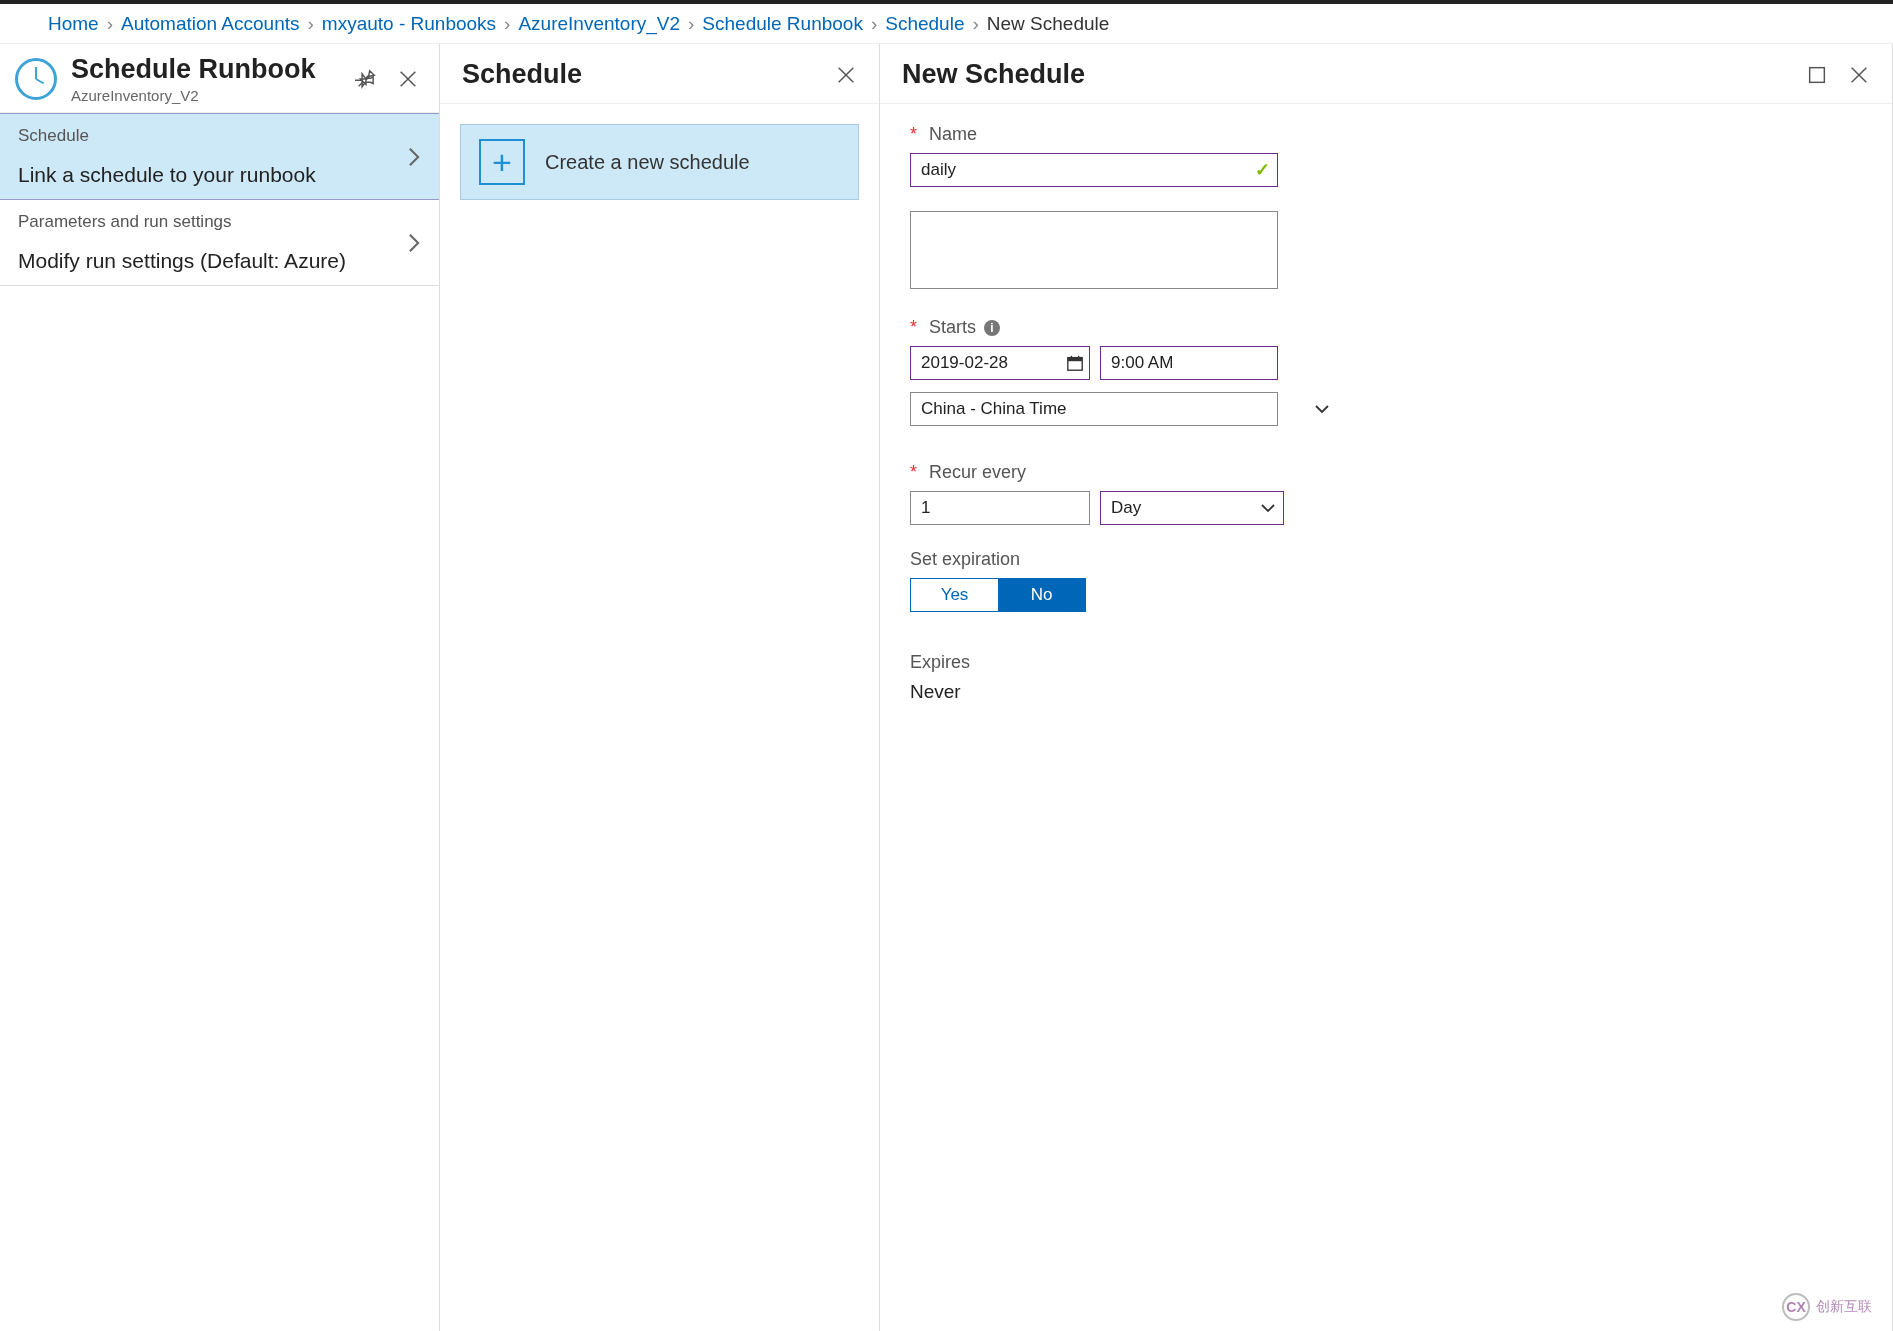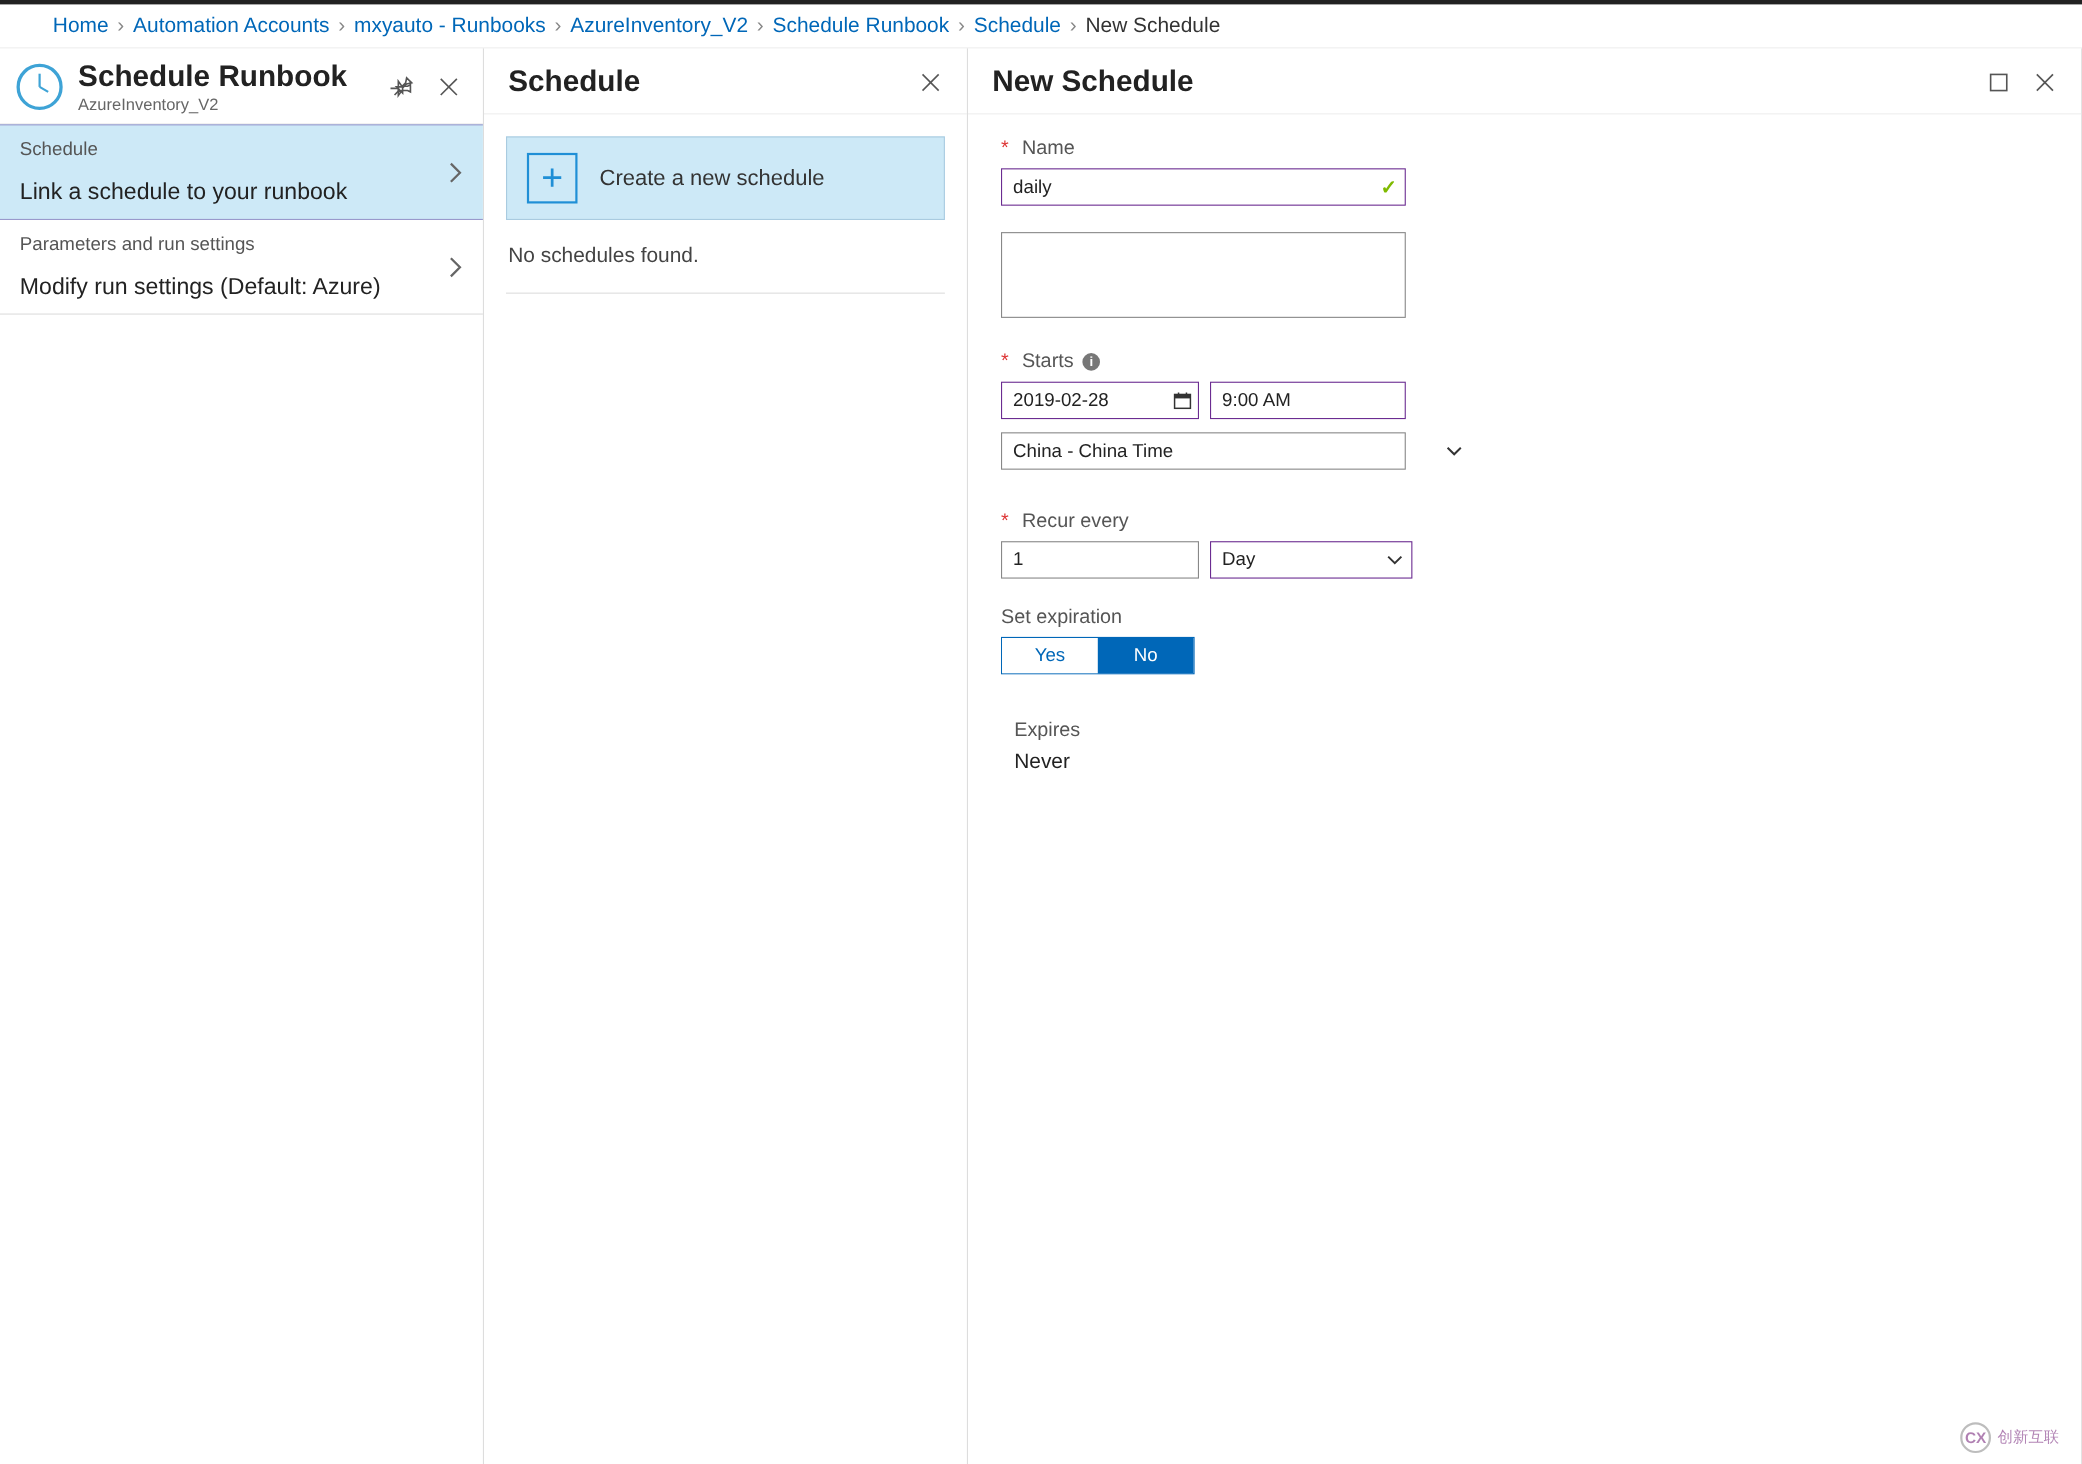--- a/index.html
+++ b/index.html
@@ -171,21 +171,20 @@
               <line x1="20" y1="4" x2="4" y2="20"></line>
             </svg>
         </span>
       </div>
     </div>
     <div class="blade2-body">
       <div class="create-tile">
         <div class="plus-box">+</div>
         <div class="create-tile-label">Create a new schedule</div>
       </div>
-      <div class="no-sched">No schedules found.</div>
     </div>
   </div>
 
   <div class="blade blade3">
     <div class="blade-header">
       <div class="hdr-text">
         <div class="blade-title">New Schedule</div>
       </div>
       <div class="hdr-icons">
         <span class="hdr-icon">
@@ -275,21 +274,21 @@
       <div class="form-group">
         <div class="form-label">
             <span>Set expiration</span>
           </div>
         <div class="toggle blue">
           <div class="opt inactive">Yes</div>
           <div class="opt active">No</div>
         </div>
       </div>
 
-      <div class="form-group" style="margin-top:40px;margin-left:12px;">
+      <div class="form-group" style="margin-top:40px;">
         <div class="form-label">
             <span>Expires</span>
           </div>
         <div class="expires-val">Never</div>
       </div>
 
     </div>
 
     <div class="watermark">
       <span class="circ">CX</span>

